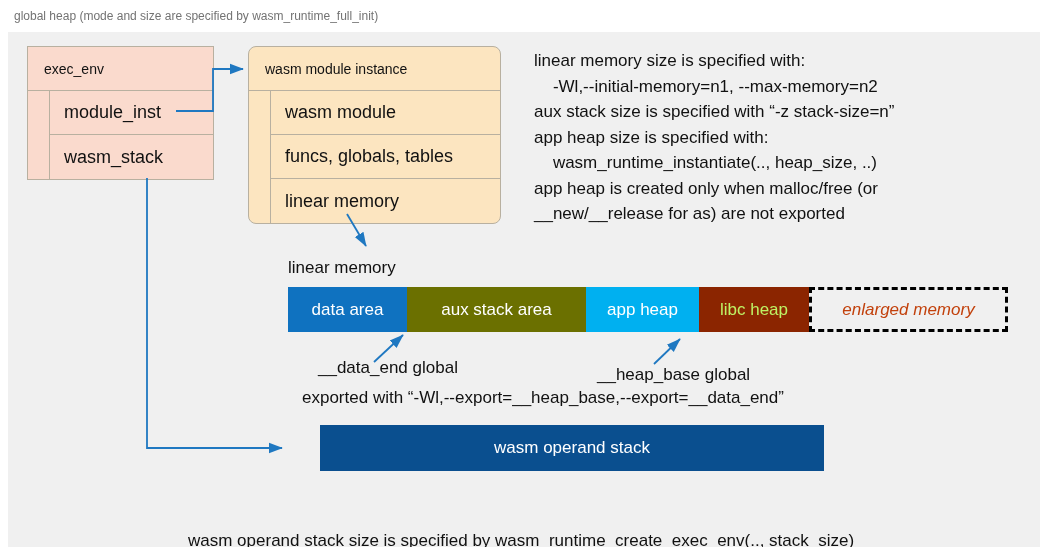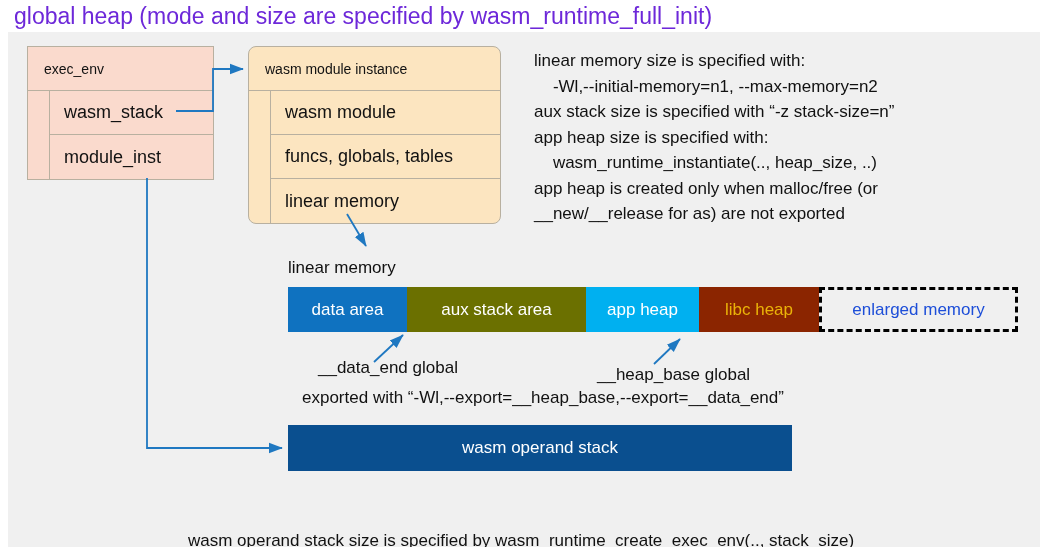--- a/index.html
+++ b/index.html
@@ -11,23 +11,23 @@
     position: relative;
     overflow: hidden;
     font-family: "Liberation Sans", sans-serif;
     color: #111111;
   }
   #root { position: absolute; inset: 0; }
 
   .title {
     position: absolute;
     left: 14px; top: 5px;
-    font-size: 23px;
+    font-size: 12px;
     line-height: 22px;
-    color: #6d28d9;
+    color: #737373;
     white-space: nowrap;
   }
 
   .panel {
     position: absolute;
     left: 8px; top: 32px;
     width: 1032px; height: 515px;
     background: #f0f0f0;
   }
 
@@ -152,22 +152,22 @@
 
   <div class="title">global heap (mode and size are specified by wasm_runtime_full_init)</div>
 
   <div class="panel" style="background: rgb(240, 240, 240);"></div>
 
   <div class="struct" id="exec-env-box" style="background: rgb(250, 218, 205);">
     <div class="hdr">exec_env</div>
     <div class="rows">
       <div class="gutter"></div>
       <div class="rowlist">
+        <div class="row">module_inst</div>
         <div class="row">wasm_stack</div>
-        <div class="row">module_inst</div>
       </div>
     </div>
   </div>
 
   <div class="struct" id="module-inst-box" style="background: rgb(252, 229, 192);">
     <div class="hdr">wasm module instance</div>
     <div class="rows">
       <div class="gutter"></div>
       <div class="rowlist">
         <div class="row">wasm module</div>
@@ -183,29 +183,29 @@
 app heap size is specified with:
     wasm_runtime_instantiate(.., heap_size, ..)
 app heap is created only when malloc/free (or
 __new/__release for as) are not exported</div>
 
   <div class="lm-label">linear memory</div>
   <div id="mem-bar">
       <div class="seg" style="width: 119px; background: rgb(15, 114, 192); color: rgb(255, 255, 255);">data area</div>
       <div class="seg" style="width: 179px; background: rgb(107, 112, 0); color: rgb(255, 255, 255);">aux stack area</div>
       <div class="seg" style="width: 113px; background: rgb(0, 176, 240); color: rgb(255, 255, 255);">app heap</div>
-      <div class="seg" style="width: 120px; background: rgb(139, 37, 0); color: #eab308;">libc heap</div>
-      <div class="seg dashed" style="width: 199px; color: #1d4ed8;">enlarged memory</div>
+      <div class="seg" style="width: 110px; background: rgb(139, 37, 0); color: #bef264;">libc heap</div>
+      <div class="seg dashed" style="width: 199px; color: #c2410c; font-style: italic;">enlarged memory</div>
     </div>
 
   <div class="ann-data-end">__data_end global</div>
   <div class="ann-heap-base">__heap_base global</div>
   <div class="ann-exported">exported with “-Wl,--export=__heap_base,--export=__data_end”</div>
 
-  <div id="operand-stack" style="background: rgb(10, 79, 143);">wasm operand stack</div>
+  <div id="operand-stack" style="background: rgb(10, 79, 143); margin-left: 32px;">wasm operand stack</div>
   <div class="bottom-note">wasm operand stack size is specified by wasm_runtime_create_exec_env(.., stack_size)
 or wasm_runtine_instantiate(.., stack_size, ..)</div>
 
   <svg class="conn">
     <defs>
       <marker id="ah" markerWidth="9" markerHeight="9" refX="7.5" refY="3.4" orient="auto">
         <path d="M0,0.4 L8,3.4 L0,6.4 z" fill="#1f78c1"></path>
       </marker>
       <marker id="ah2" markerWidth="9" markerHeight="9" refX="7.5" refY="3.4" orient="auto">
         <path d="M0,0.6 L8,3.4 L0,6.2 z" fill="#1f78c1"></path>

